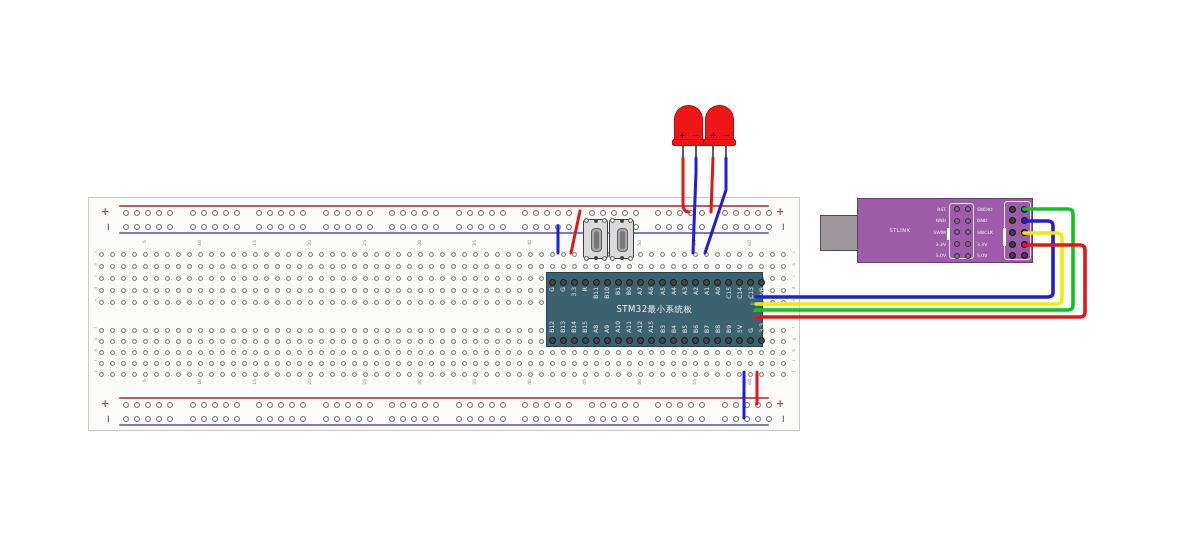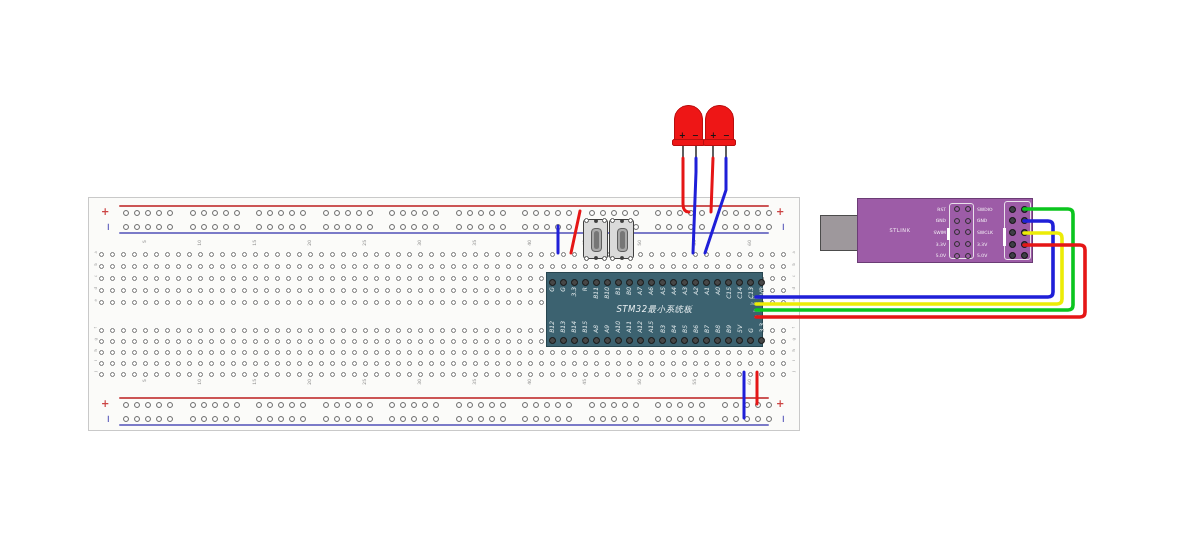--- a/index.html
+++ b/index.html
@@ -11,21 +11,21 @@
   .railline{position:absolute;height:2px;border-radius:1px;}
   .hole{position:absolute;background:#ffffff;border:1px solid #757575;border-radius:50%;
         box-sizing:border-box;}
   .rail-sym{position:absolute;font-size:10px;line-height:10px;font-weight:bold;}
   .rail-minus{transform:rotate(90deg);}
   .bb-num,.bb-letter{position:absolute;writing-mode:vertical-rl;transform:rotate(180deg);
         font-size:4.5px;line-height:5px;color:#8f8f8f;}
   .bb-letter{font-size:4px;color:#a3a3a3;}
   
   .stm32{position:absolute;left:546px;top:272px;width:217px;height:75px;
-         background:var(--teal,#3c6270);border:1px solid #27454f;box-sizing:border-box;font-style:italic;}
+         background:var(--teal,#3c6270);border:1px solid #27454f;box-sizing:border-box;}
   .pin{position:absolute;width:7px;height:7px;border-radius:50%;background:#474747;
        border:1.5px solid #141414;box-sizing:border-box;}
   .vlabel{position:absolute;writing-mode:vertical-rl;transform:rotate(180deg);
           font-size:6px;line-height:8px;color:#dfe7e9;white-space:nowrap;}
   .stm32-title{position:absolute;left:0;top:31px;width:100%;text-align:center;
                font-size:8.5px;color:#e9eff1;letter-spacing:0.5px;}
   .stub{position:absolute;right:2px;font-size:3.5px;line-height:4px;color:#cfd8da;text-align:right;}
   
   .stlink{position:absolute;left:820px;top:198px;width:270px;height:70px;}
   .usb{position:absolute;left:0;top:17px;width:40px;height:36px;background:#9e989c;

